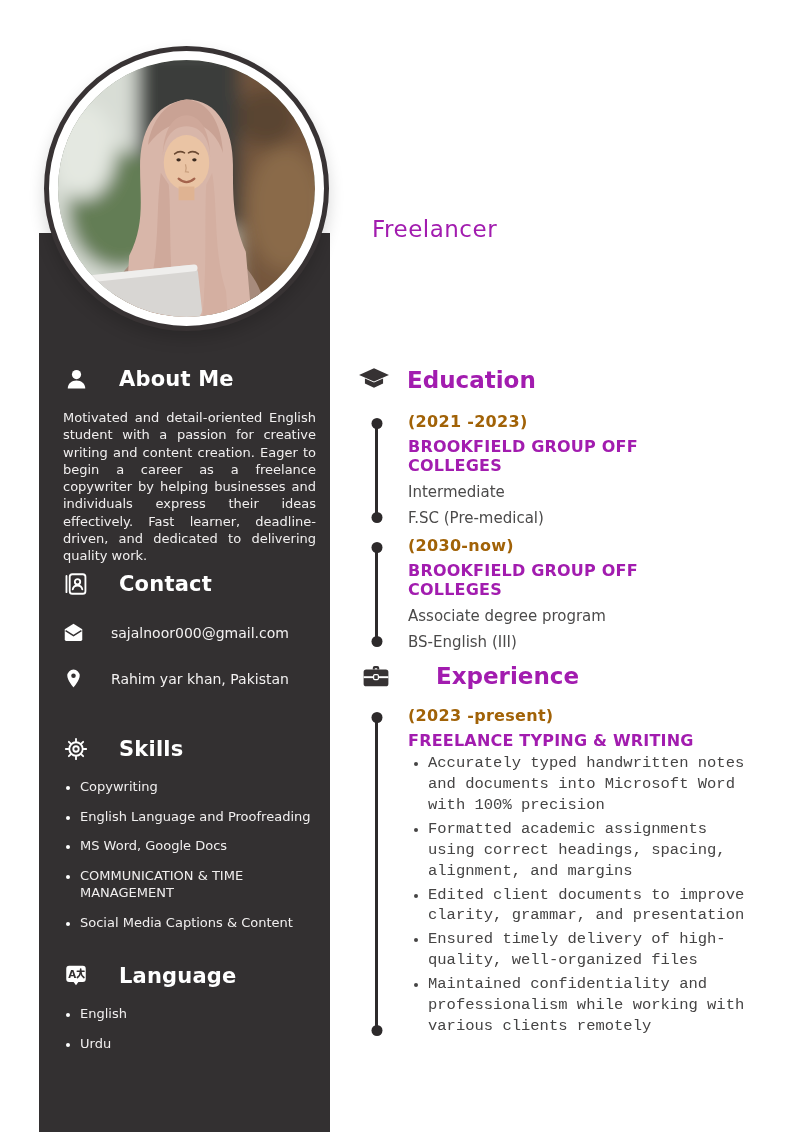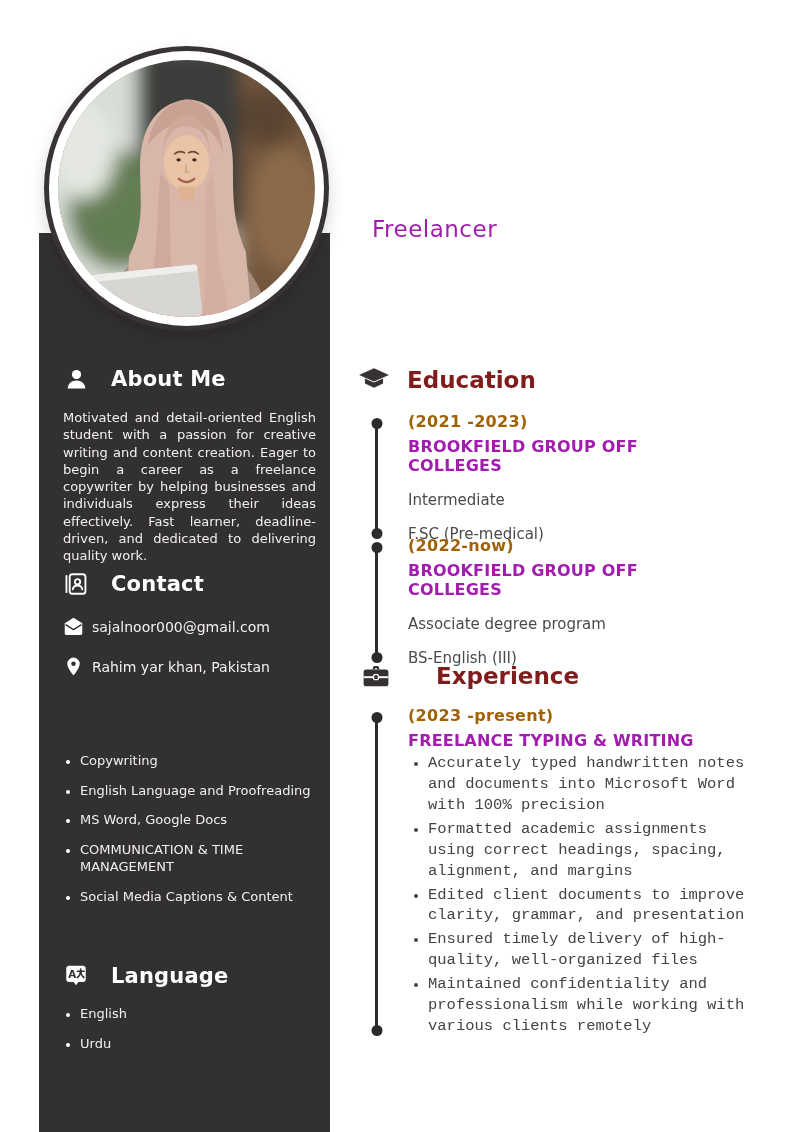--- a/index.html
+++ b/index.html
@@ -7,56 +7,56 @@
   body { font-family:"DejaVu Sans","Liberation Sans",sans-serif; }
   .page { position:relative; width:800px; height:1132px; background:#ffffff; overflow:hidden; }
 
   
   .sidebar { position:absolute; left:39px; top:233px; width:291px; height:899px; background:#333031; }
   .side-section { position:absolute; left:0; width:100%; padding:0 14px 0 24px; }
   .sec-about    { top:133px; }
   .sec-contact  { top:338px; }
   .sec-skills   { top:503px; }
   .sec-language { top:730px; }
-  .side-heading { display:flex; align-items:center; gap:22px; color:#ffffff; font-size:21px; font-weight:700; letter-spacing:.2px; }
+  .side-heading { display:flex; align-items:center; gap:30px; color:#ffffff; font-size:21px; font-weight:700; letter-spacing:.2px; }
   .side-heading .icon { display:inline-flex; width:26px; height:26px; align-items:center; justify-content:center; flex:0 0 auto; }
   .about-text { margin-top:17px; font-size:13px; line-height:1.33; text-align:justify; color:#f1efef; }
-  .contact-row { display:flex; align-items:center; gap:8px; margin-top:19px; font-size:14px; color:#f3f1f1; }
+  .contact-row { display:flex; align-items:center; gap:27px; margin-top:25px; font-size:14px; color:#f3f1f1; }
   .contact-row .icon { display:inline-flex; width:21px; height:21px; flex:0 0 auto; }
   .side-list { margin-top:16px; padding-left:17px; list-style:disc; }
   .side-list li { font-size:13px; line-height:1.35; color:#f1efef; margin-bottom:12px; }
   .side-list li::marker { color:#ffffff; font-size:12px; }
 
   
   .photo-ring { position:absolute; left:44px; top:46px; width:285px; height:285px; border-radius:50%;
                 background:#ffffff; border:5px solid #383334; box-shadow:0 8px 16px rgba(0,0,0,.16); }
   .photo { position:absolute; inset:9px; border-radius:50%; overflow:hidden; background:#aab0a6; }
   .photo svg { display:block; width:100%; height:100%; }
 
   
   .name { position:absolute; left:367px; top:130px; font-size:54px; font-weight:800; color:#3a3738; letter-spacing:.5px; white-space:nowrap; }
   .job-title { position:absolute; left:372px; top:216px; font-size:23px; color:#a21caf; letter-spacing:.5px; }
 
   
-  .main-heading { position:absolute; display:flex; align-items:center; gap:17px; font-size:23px; font-weight:800; color:#7f1d1d; }
+  .main-heading { position:absolute; display:flex; align-items:center; gap:17px; font-size:23px; font-weight:800; color:#a21caf; }
   .main-heading .icon { display:inline-flex; width:32px; height:28px; align-items:center; justify-content:center; flex:0 0 auto; }
   .h-education  { left:358px; top:366px; }
   .h-experience { left:360px; top:662px;gap:44px; }
 
   .entry { position:absolute; padding-left:48px; }
   .entry-edu-0 { left:360px; top:412px; width:355px; }
   .entry-edu-1 { left:360px; top:536px; width:355px; }
   .entry-exp-0 { left:360px; top:706px; width:392px; }
   .rail { position:absolute; left:15px; top:11px; bottom:9px; width:3px; background:#2d2a2b; border-radius:2px; }
   .rail::before, .rail::after { content:""; position:absolute; left:50%; transform:translateX(-50%);
                                 width:11px; height:11px; border-radius:50%; background:#2d2a2b; }
   .rail::before { top:-5px; } .rail::after { bottom:-5px; }
   .period { font-size:16px; font-weight:800; color:#a16207; letter-spacing:.3px; }
   .institution, .role { margin-top:6px; font-size:16px; font-weight:700; color:#a21caf; letter-spacing:.2px; }
-  .detail { margin-top:16px; font-size:15px; color:#4b4a4a; }
+  .detail { margin-top:8px; font-size:15px; color:#4b4a4a; }
   .exp-bullets { margin-top:3px; padding-left:20px; list-style:disc;font-family:Liberation Mono, monospace; }
   .exp-bullets li { font-size:15.5px; line-height:1.35; color:#454444; margin-bottom:3px; }
   .exp-bullets li::marker { color:#454444; font-size:13px; }
 </style>
 </head>
 <body>
 
 <div class="page">
 
   <aside class="sidebar">
@@ -100,20 +100,39 @@
           <svg viewBox="0 0 24 24" width="21" height="21">
               <path fill="#fff" d="M12 1.8A7.1 7.1 0 0 0 4.9 8.9c0 5.3 7.1 13.3 7.1 13.3s7.1-8 7.1-13.3A7.1 7.1 0 0 0 12 1.8z"></path>
               <circle cx="12" cy="8.9" r="2.6" fill="#333031"></circle>
             </svg>
         </span>
         <span>Rahim yar khan, Pakistan</span>
       </div>
     </section>
 
     <section class="side-section sec-skills">
+      <div class="side-heading">
+        <span class="icon">
+          <svg viewBox="0 0 24 24" width="26" height="26" fill="none" stroke="#fff" stroke-width="1.7" stroke-linecap="round">
+            <circle cx="12" cy="12" r="6.2"></circle>
+            <circle cx="12" cy="12" r="2.5"></circle>
+            <g>
+              <line x1="12" y1="2.6" x2="12" y2="5"></line>
+                <line x1="12" y1="19" x2="12" y2="21.4"></line>
+              <line x1="2.6" y1="12" x2="5" y2="12"></line>
+                <line x1="19" y1="12" x2="21.4" y2="12"></line>
+              <line x1="5.4" y1="5.4" x2="7.1" y2="7.1"></line>
+                <line x1="16.9" y1="16.9" x2="18.6" y2="18.6"></line>
+              <line x1="5.4" y1="18.6" x2="7.1" y2="16.9"></line>
+                <line x1="16.9" y1="7.1" x2="18.6" y2="5.4"></line>
+            </g>
+          </svg>
+        </span>
+        <span>Skills</span>
+      </div>
       <ul class="side-list">
         <li>Copywriting</li>
         <li>English Language and Proofreading</li>
         <li>MS Word, Google Docs</li>
         <li>COMMUNICATION &amp; TIME MANAGEMENT</li>
         <li>Social Media Captions &amp; Content</li>
       </ul>
     </section>
 
     <section class="side-section sec-language">
@@ -215,21 +234,21 @@
     <div class="entry entry-edu-0">
       <div class="rail"></div>
       <div class="period">(2021 -2023)</div>
       <div class="institution">BROOKFIELD GROUP OFF COLLEGES</div>
       <div class="detail">Intermediate</div>
       <div class="detail">F.SC (Pre-medical)</div>
     </div>
 
     <div class="entry entry-edu-1">
       <div class="rail"></div>
-      <div class="period">(2022-now)</div>
+      <div class="period">(2030-now)</div>
       <div class="institution">BROOKFIELD GROUP OFF COLLEGES</div>
       <div class="detail">Associate degree program</div>
       <div class="detail">BS-English (III)</div>
     </div>
 
     <div class="main-heading h-experience">
       <span class="icon">
         <svg viewBox="0 0 26 24" width="28" height="26">
           <path fill="#363233" d="M10 6 V4.6 A1.8 1.8 0 0 1 11.8 2.8 h2.4 A1.8 1.8 0 0 1 16 4.6 V6 h-1.9 V4.7 h-2.2 V6 Z"></path>
           <rect x="1.5" y="6" width="23" height="15.5" rx="2.4" fill="#363233"></rect>

